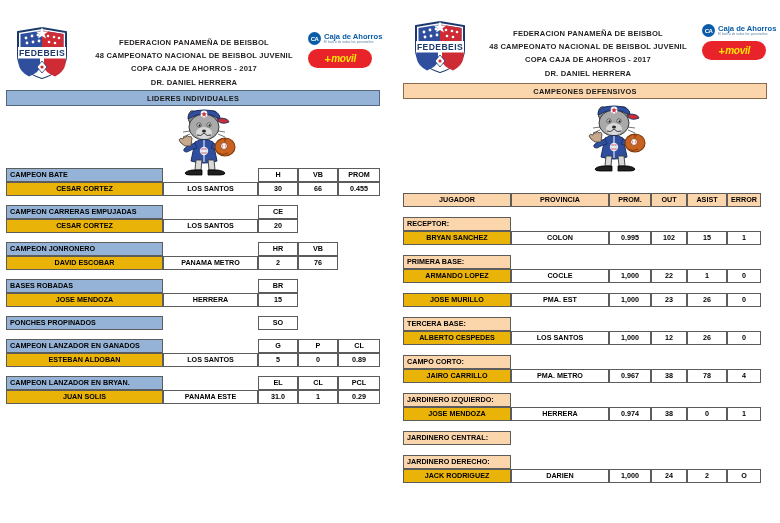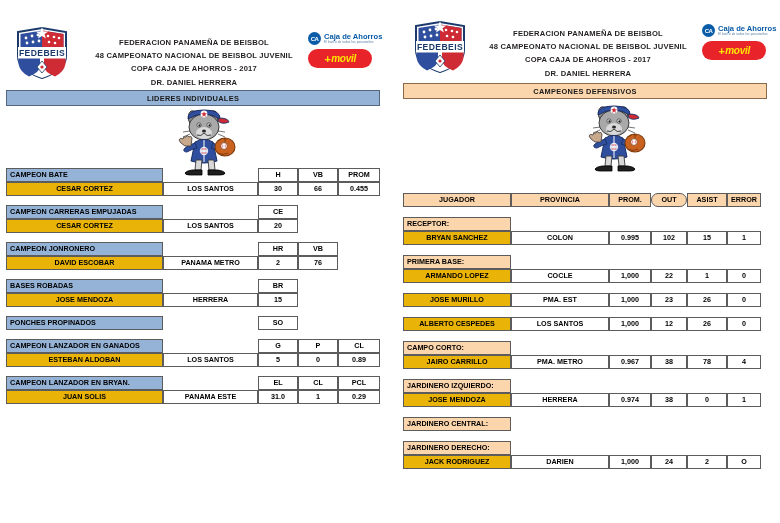--- a/index.html
+++ b/index.html
@@ -458,21 +458,21 @@
       <path d="M50 66 q6 1 7 3 q0 2 -5 2 l-12 0 l0 -5 z" fill="#1f1f1f" stroke="#000" stroke-width="0.8"></path>
     </svg>
 
     <div class="grp" style="left:13px; top:171px;margin-top:22px;">
       <table class="tbl" style="position:relative;">
         <tbody id="right-body">
             <tr>
               <td class="hd-peach" style="width: 108px;">JUGADOR</td>
               <td class="hd-peach" style="width: 98px;">PROVINCIA</td>
               <td class="hd-peach" style="width: 42px;">PROM.</td>
-              <td class="hd-peach" style="width: 36px; border-radius: 7px;">OUT</td>
+              <td class="hd-peach" style="width: 36px;">OUT</td>
               <td class="hd-peach" style="width: 40px;">ASIST</td>
               <td class="hd-peach" style="width: 24px;">ERROR</td>
             </tr>
             <tr>
               <td class="blank" colspan="6" style="height: 10px;"></td>
             </tr>
             <tr>
               <td class="cap-peach">RECEPTOR:</td>
               <td class="blank"></td>
               <td class="blank"></td>
@@ -515,20 +515,28 @@
               <td class="ctr">PMA. EST</td>
               <td class="ctr">1,000</td>
               <td class="ctr">23</td>
               <td class="ctr">26</td>
               <td class="ctr">0</td>
             </tr>
             <tr>
               <td class="blank" colspan="6" style="height: 10px;"></td>
             </tr>
             <tr>
+              <td class="cap-peach">TERCERA BASE:</td>
+              <td class="blank"></td>
+              <td class="blank"></td>
+              <td class="blank"></td>
+              <td class="blank"></td>
+              <td class="blank"></td>
+            </tr>
+            <tr>
               <td class="nm">ALBERTO CESPEDES</td>
               <td class="ctr">LOS SANTOS</td>
               <td class="ctr">1,000</td>
               <td class="ctr">12</td>
               <td class="ctr">26</td>
               <td class="ctr">0</td>
             </tr>
             <tr>
               <td class="blank" colspan="6" style="height: 10px;"></td>
             </tr>

